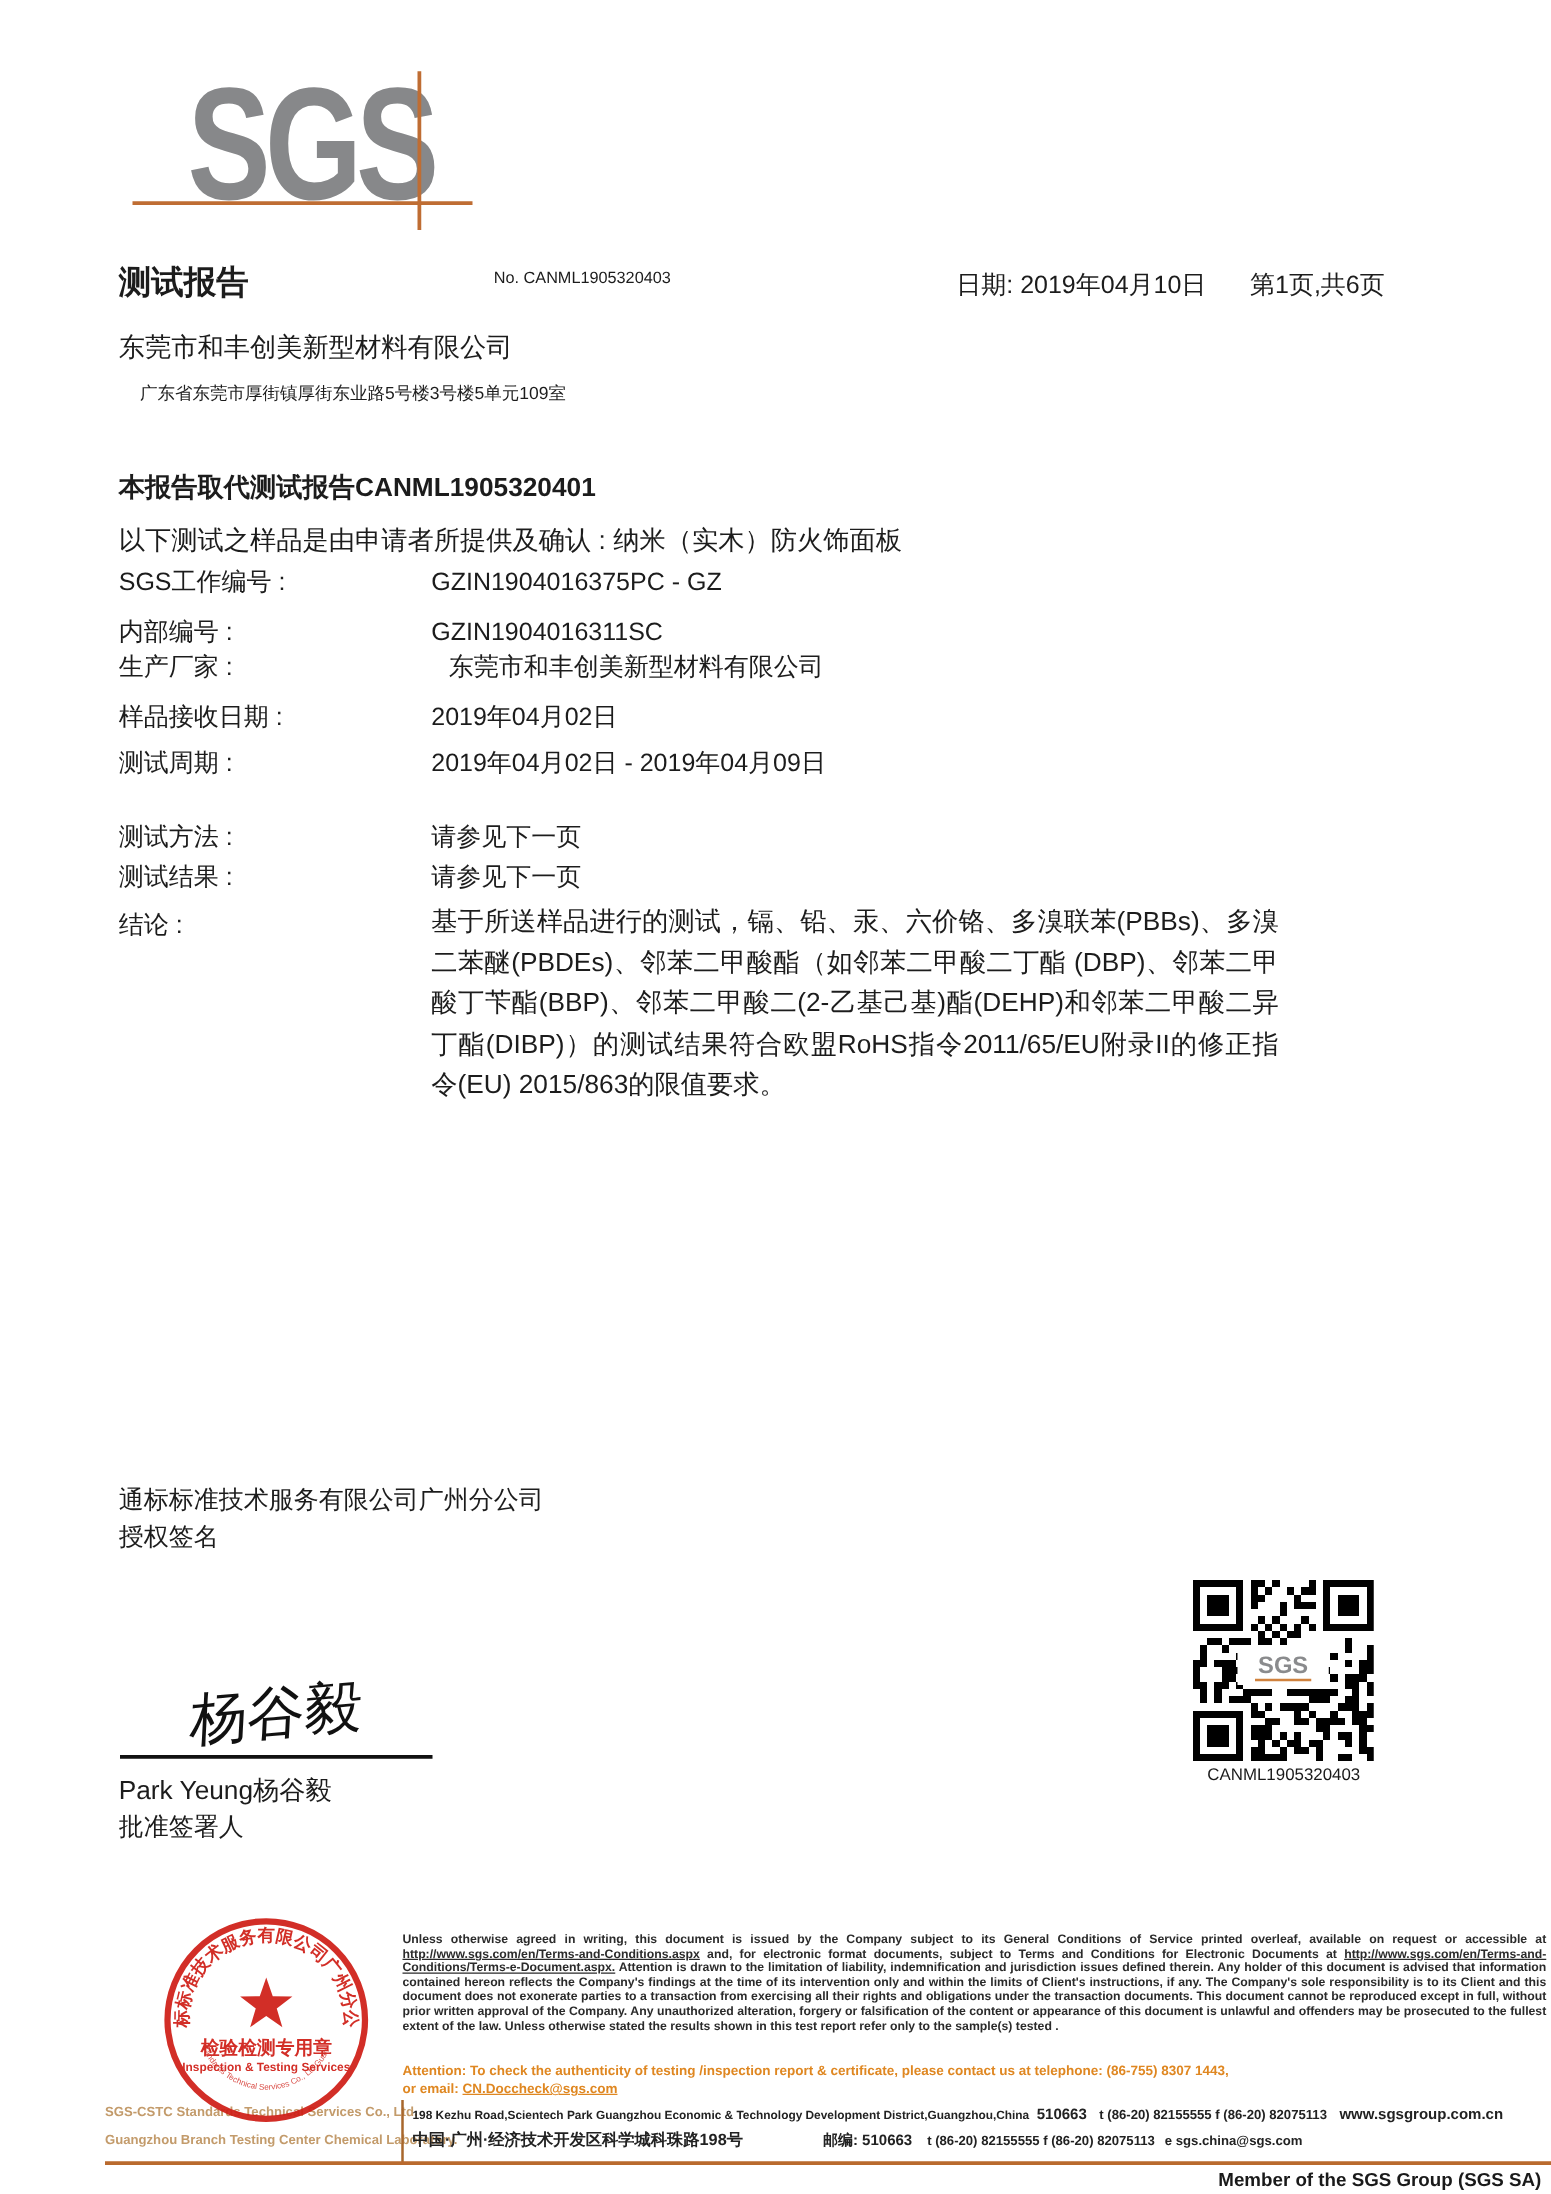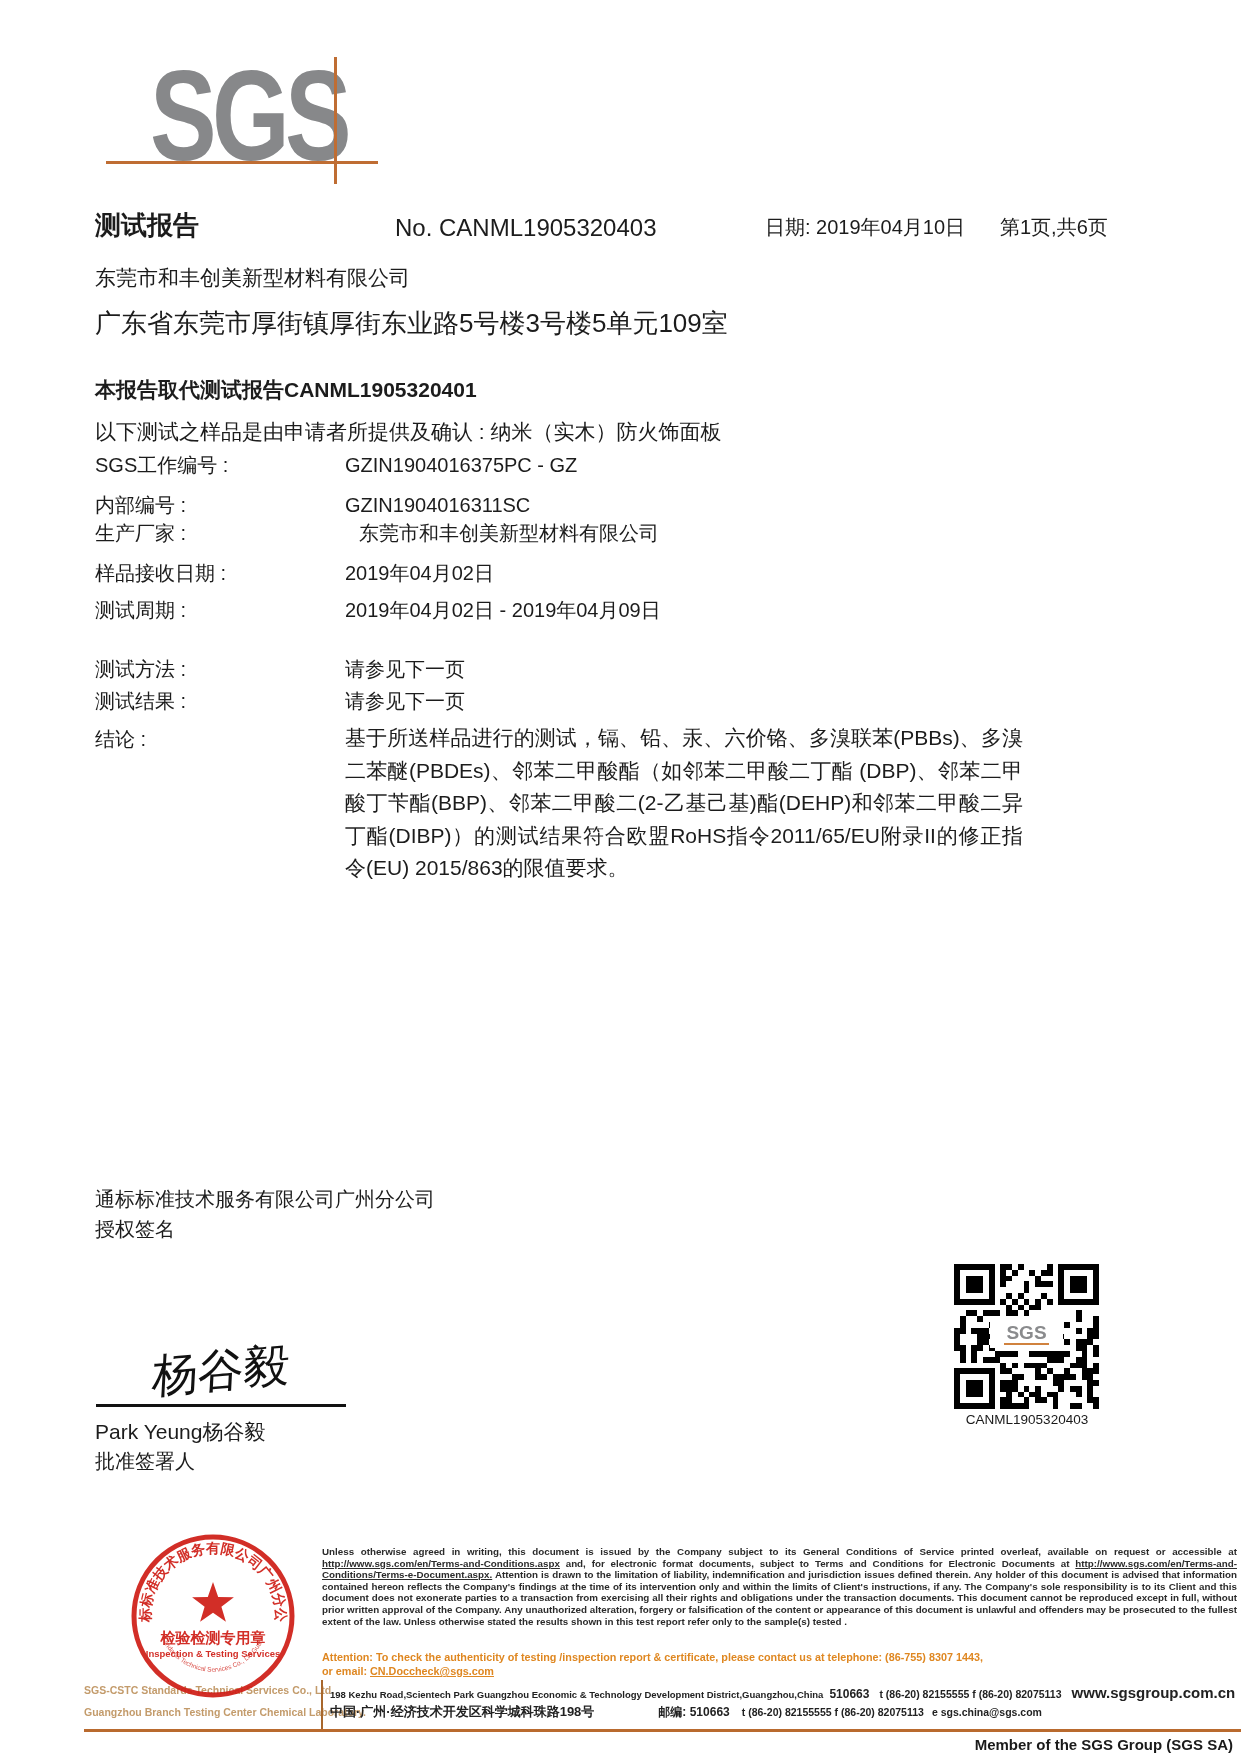--- a/index.html
+++ b/index.html
@@ -4,26 +4,26 @@
 <style>
   html,body{margin:0;padding:0;background:#fff;}
   .page{position:relative;width:1241px;height:1755px;background:#ffffff;overflow:hidden;
         font-family:"Liberation Sans","DejaVu Sans",sans-serif;color:#1c1c1c;}
   
   .logo-text{position:absolute;left:150px;top:52px;font-size:128px;line-height:1;font-weight:bold;
              color:#87888a;letter-spacing:-6px;transform:scaleX(.78);transform-origin:left top;}
   .logo-hline{position:absolute;left:106px;top:161px;width:272px;height:3px;background:#bf6d33;}
   .logo-vline{position:absolute;left:334px;top:57px;width:3px;height:127px;background:#bf6d33;}
   .doc-title{position:absolute;left:95px;top:208px;font-size:26px;font-weight:bold;}
-  .report-no{position:absolute;left:395px;top:214px;font-size:24px;}
+  .report-no{position:absolute;left:395px;top:214px;font-size:13px;}
   .report-date{position:absolute;left:765px;top:214px;font-size:20px;}
   .page-count{position:absolute;left:1000px;top:214px;font-size:20px;}
   
   .applicant-name{position:absolute;left:95px;top:264px;font-size:21px;}
-  .applicant-address{position:absolute;left:95px;top:306px;font-size:26px;}
+  .applicant-address{position:absolute;left:112px;top:306px;font-size:14px;}
   .replacement{position:absolute;left:95px;top:376px;font-size:21px;font-weight:bold;}
   .sample-statement{position:absolute;left:95px;top:418px;font-size:21px;text-align:center;}
   
   .field-row{position:absolute;left:95px;font-size:20px;white-space:nowrap;}
   .f-label{display:inline-block;width:250px;}
   .f-value{white-space:nowrap;}
   .conclusion{position:absolute;left:345px;top:722px;width:678px;font-size:21px;line-height:32.5px;
               text-align:justify;}
   
   .sig-company{position:absolute;left:95px;top:1186px;font-size:20px;}
@@ -49,21 +49,21 @@
   .disclaimer{position:absolute;left:322px;top:1546px;width:915px;font-size:9.8px;line-height:11.6px;
               font-weight:bold;color:#2b2b2b;text-align:justify;z-index:2;}
   .disclaimer .u{text-decoration:underline;}
   .attention{position:absolute;left:322px;top:1650px;width:915px;font-size:10.8px;line-height:14px;
              font-weight:bold;color:#df8721;z-index:2;}
   .attention .u{text-decoration:underline;}
   .v-divider{position:absolute;left:321px;top:1680px;width:2px;height:52px;background:#a8672c;z-index:2;}
   .addr-row1{position:absolute;left:330px;top:1684px;font-size:9.5px;font-weight:bold;color:#222;white-space:nowrap;z-index:2;}
   .addr-row1 .postal{font-size:12px;margin-left:6px;}
   .addr-row1 .tel{font-size:10.5px;margin-left:10px;}
-  .addr-row1 .web{font-size:15px;margin-left:10px;}
+  .addr-row1 .web{font-size:12px;margin-left:10px;}
   .addr-row2{position:absolute;left:330px;top:1703px;font-size:13px;font-weight:bold;color:#222;white-space:nowrap;z-index:2;}
   .addr-row2 .postal{font-size:12px;margin-left:42px;padding-left:22px;}
   .addr-row2 .tel{font-size:10.5px;margin-left:12px;}
   .addr-row2 .email{font-size:10.5px;margin-left:8px;}
   .orange-rule{position:absolute;left:84px;top:1729px;width:1157px;height:3px;background:#b96a2e;z-index:2;}
   .member{position:absolute;right:8px;top:1736px;font-size:15px;font-weight:bold;color:#1a1a1a;}
 </style>
 </head>
 <body>
 

